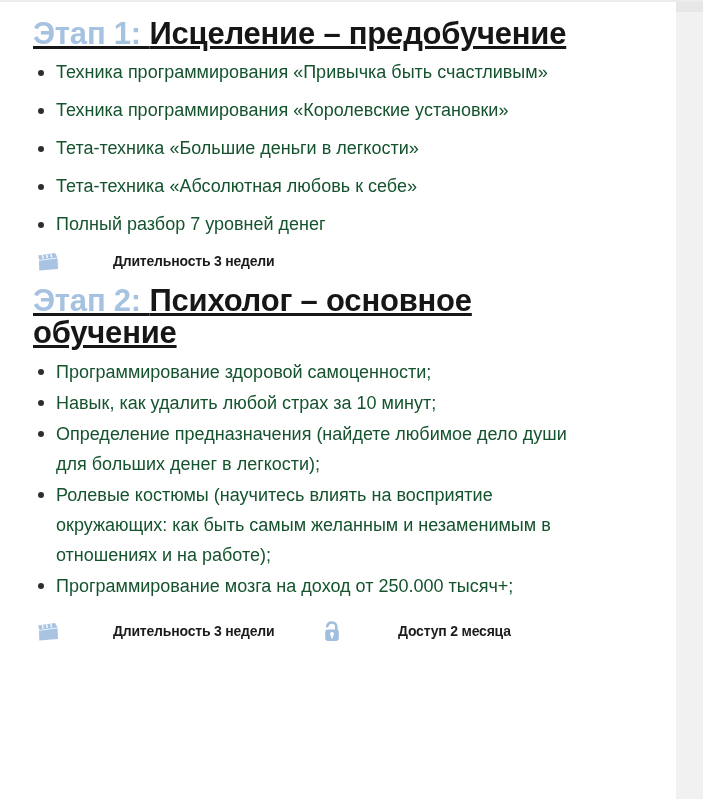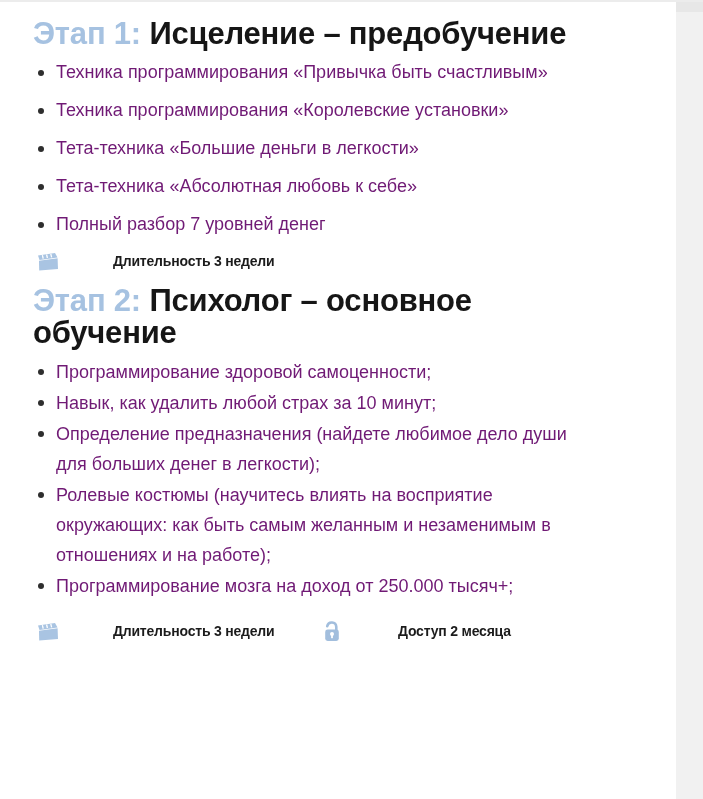--- a/index.html
+++ b/index.html
@@ -23,29 +23,30 @@
     padding:0 43px 0 33px;
   }
   h1{
     margin:0;
     font-size:31px;
     line-height:32px;
     font-weight:bold;
     letter-spacing:-0.2px;
     color:#161616;
     max-width:550px;
+    text-decoration:underline;
   }
   .h1-first{margin-top:16px;}
   .h2{margin-top:11px;}
   .stage-label{color:#a6c2e1;}
   ul.list{
     list-style:none;
     margin:6px 0 0 0;
     padding:0;
-    color:#701a75;
+    color:#14532d;
     font-size:18px;
   }
   ul.list1{max-width:530px;line-height:33px;margin-top:6px;}
   ul.list1 li + li{margin-top:5px;}
   ul.list2{max-width:560px;line-height:30px;margin-top:8px;}
   ul.list2 li + li{margin-top:1px;}
   ul.list li{
     display:flex;
     align-items:flex-start;
     padding-left:5px;

